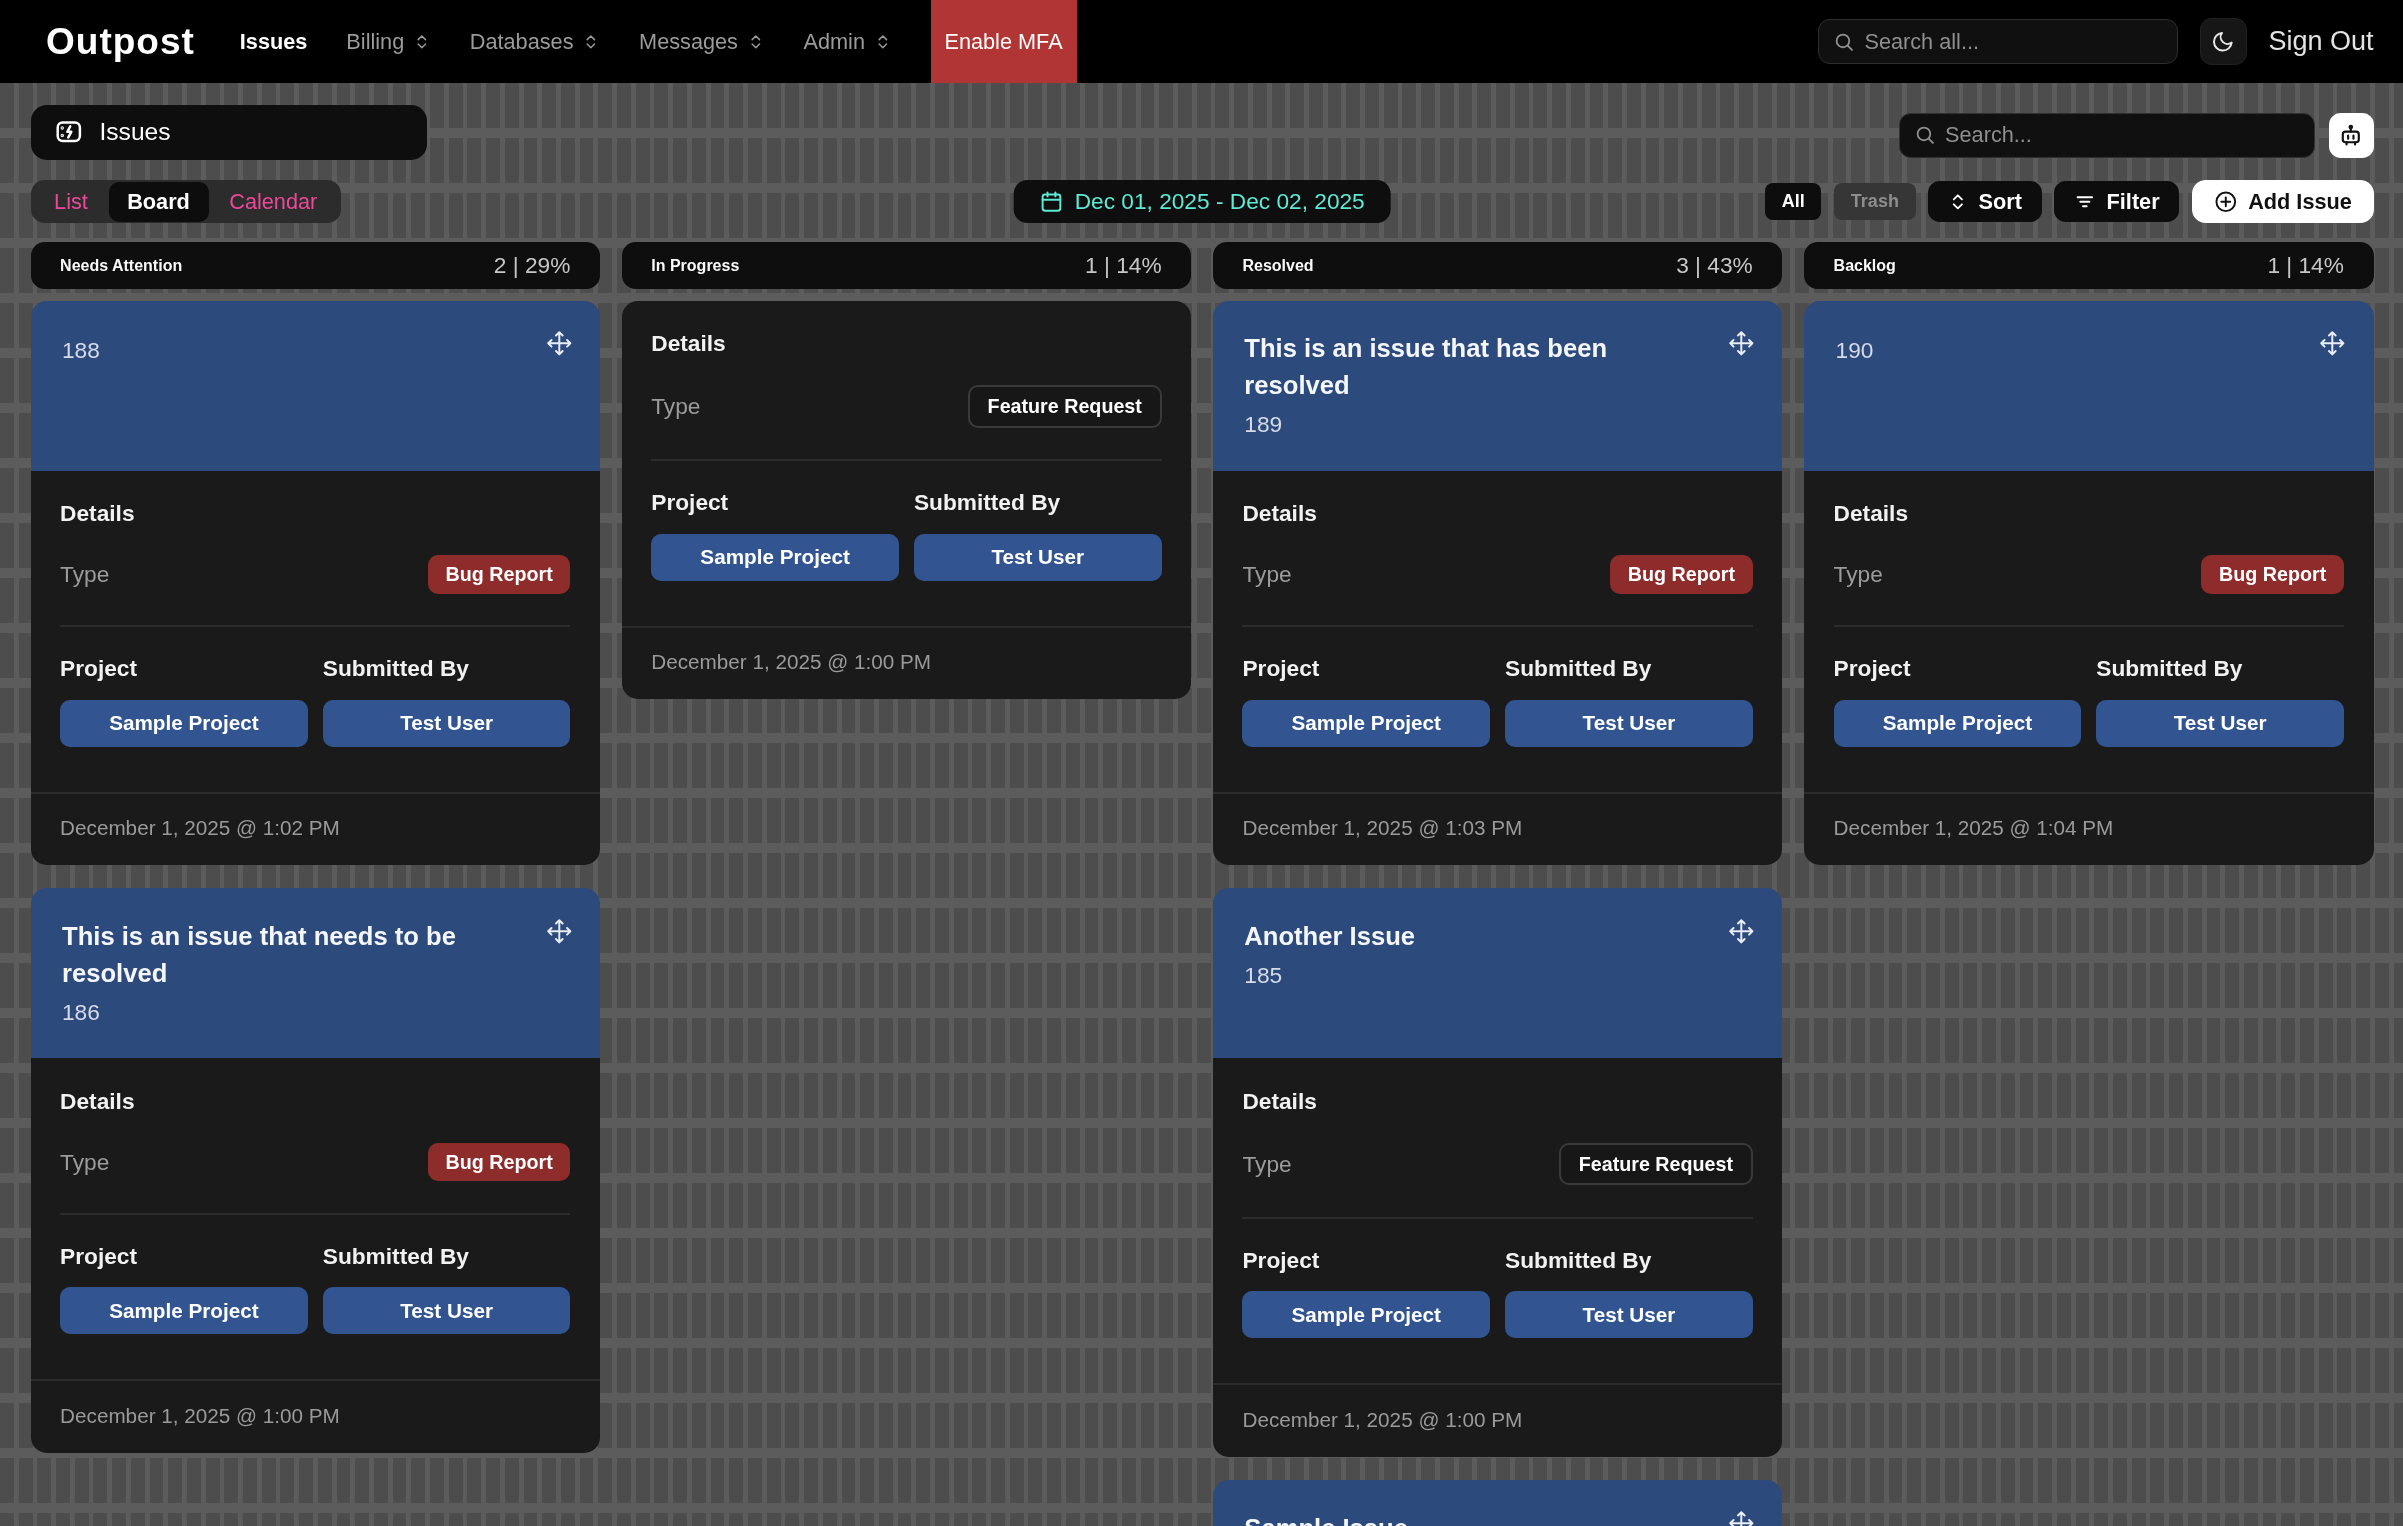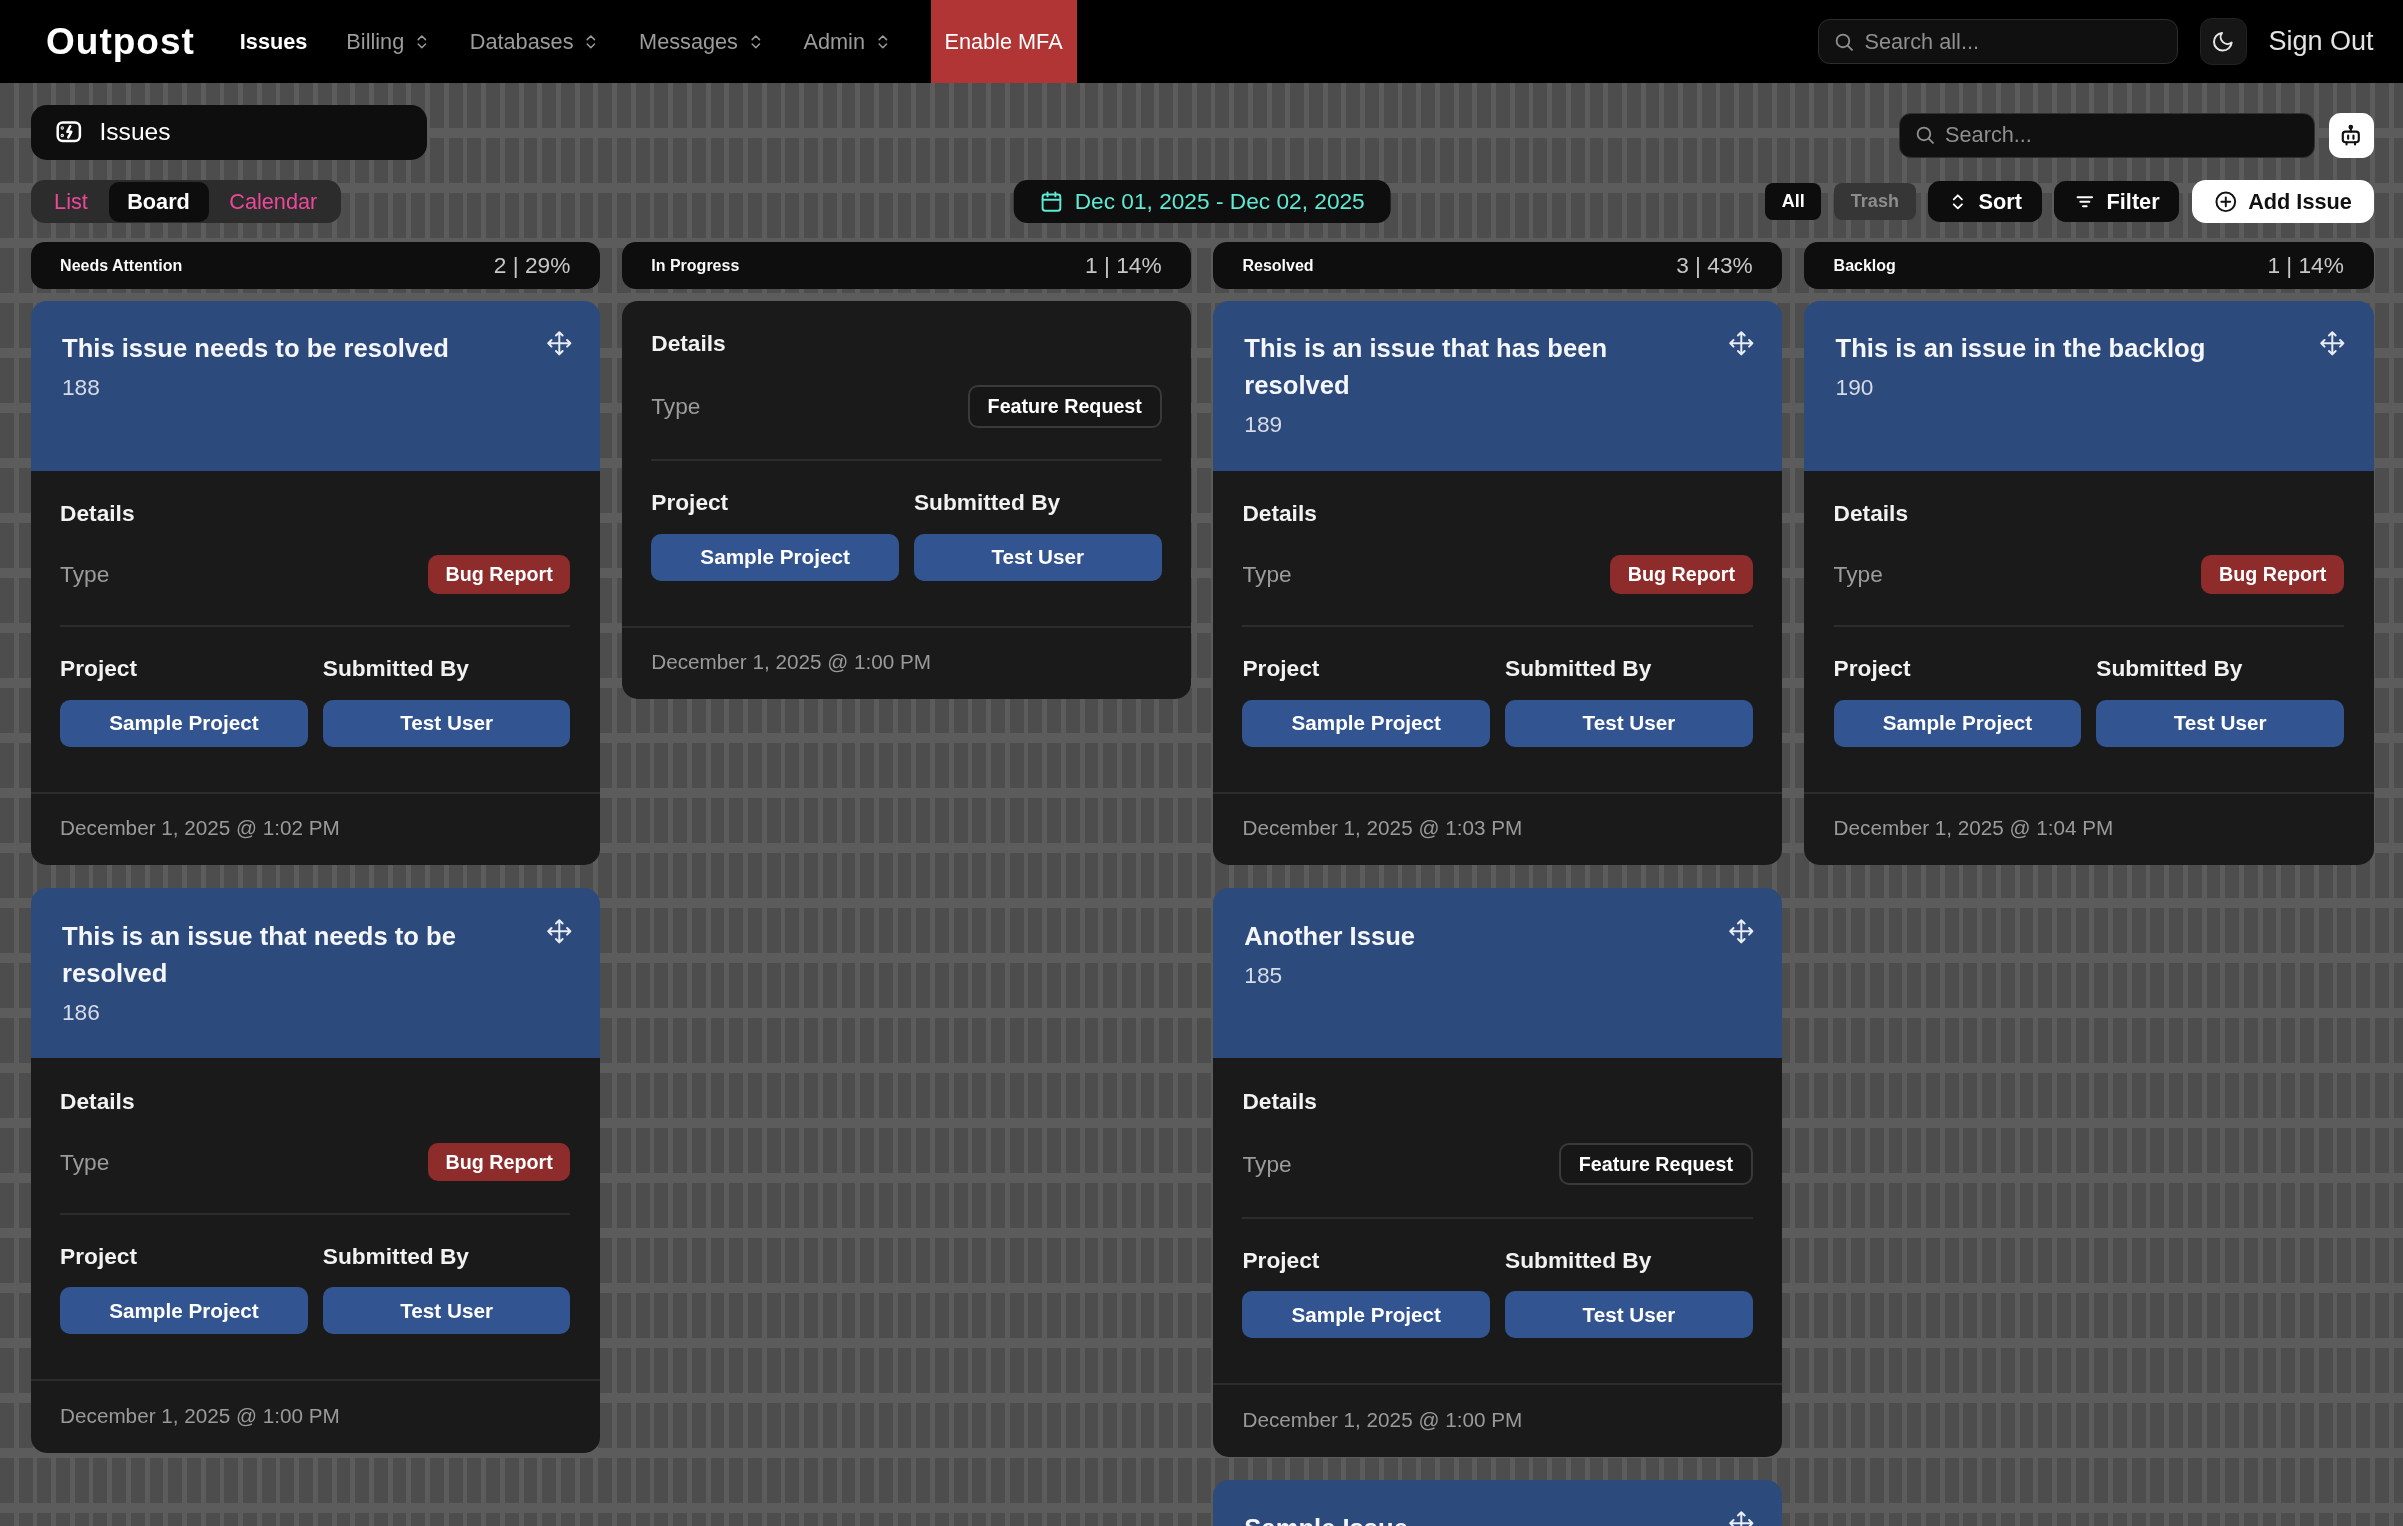--- a/index.html
+++ b/index.html
@@ -304,21 +304,20 @@
   <div class="board">
 
     <section class="col">
       <div class="col-head">
         <span class="col-title">Needs Attention</span>
         <span class="col-stat">2 | 29%</span>
       </div>
 
       <article class="card">
         <div class="card-head">
-          <div class="card-title">This issue needs to be resolved</div>
           <div class="card-number">188</div>
           <span class="move-handle">
             <svg width="26.6" height="26.6" viewBox="0 0 24 24" fill="none" stroke="currentColor" stroke-width="1.8" stroke-linecap="round" stroke-linejoin="round">
                 <path d="M12 2v20M2 12h20M9 5l3-3 3 3M9 19l3 3 3-3M5 9l-3 3 3 3M19 9l3 3-3 3"></path>
               </svg>
           </span>
         </div>
         <div class="card-lower">
           <div class="card-body">
             <div class="details-h">Details</div>
@@ -502,21 +501,20 @@
     </section>
 
     <section class="col">
       <div class="col-head">
         <span class="col-title">Backlog</span>
         <span class="col-stat">1 | 14%</span>
       </div>
 
       <article class="card">
         <div class="card-head">
-          <div class="card-title">This is an issue in the backlog</div>
           <div class="card-number">190</div>
           <span class="move-handle">
             <svg width="26.6" height="26.6" viewBox="0 0 24 24" fill="none" stroke="currentColor" stroke-width="1.8" stroke-linecap="round" stroke-linejoin="round">
                 <path d="M12 2v20M2 12h20M9 5l3-3 3 3M9 19l3 3 3-3M5 9l-3 3 3 3M19 9l3 3-3 3"></path>
               </svg>
           </span>
         </div>
         <div class="card-lower">
           <div class="card-body">
             <div class="details-h">Details</div>

